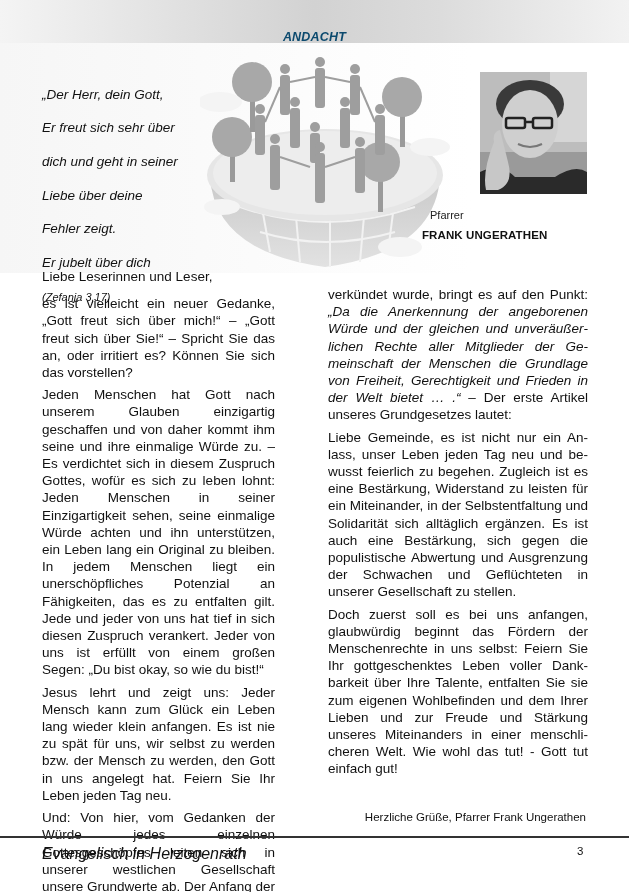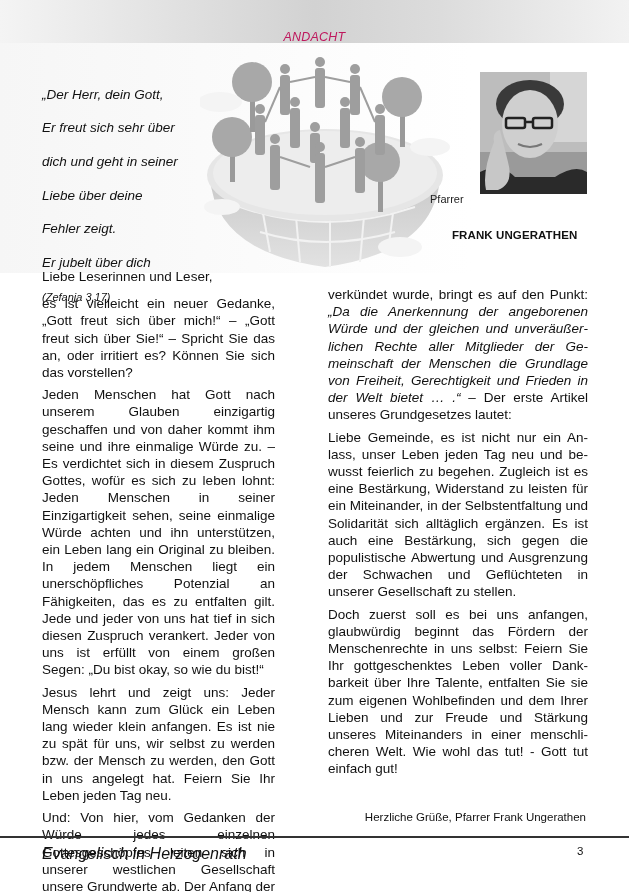--- a/index.html
+++ b/index.html
@@ -7,46 +7,46 @@
     width:629px; height:892px; position:relative; overflow:hidden;
     background:#ffffff; color:#111;
     font-family:"Liberation Sans", sans-serif;
   }
   .header-band {
     position:absolute; left:0; top:0; width:629px; height:43px;
     background:linear-gradient(to right, #f4f4f4 0%, #dcdcdc 35%, #d2d2d2 50%, #dcdcdc 70%, #f2f2f2 100%);
   }
   .section-title {
     position:absolute; left:0; width:629px; top:30px; text-align:center;
-    font-weight:normal; font-style:italic; font-size:12.5px; letter-spacing:0.2px;
-    color:#be185d;
+    font-weight:bold; font-style:italic; font-size:12.5px; letter-spacing:0.2px;
+    color:#0c4a6e;
   }
   .top-fade {
     position:absolute; left:0; top:43px; width:629px; height:230px;
     background:linear-gradient(to right, #f6f6f6 0%, #fbfbfb 40%, #ffffff 75%);
   }
   .hero-img {
     position:absolute; left:200px; top:47px; width:250px; height:220px;
   }
   .verse-block {
     position:absolute; left:42px; top:70px; width:180px;
     font-size:13.5px; line-height:16.8px;
   }
   .verse-title { font-weight:bold; font-size:13.5px; }
   .verse-text { font-style:italic; white-space:pre-line; }
   .verse-ref { font-style:italic; font-size:11px; margin-top:1px; }
   .portrait {
     position:absolute; left:480px; top:72px; width:107px; height:122px;
     overflow:hidden;
   }
   .pastor-role {
-    position:absolute; left:430px; top:193px; font-size:11px; color:#222;
+    position:absolute; left:430px; top:209px; font-size:11px; color:#222;
   }
   .pastor-name {
-    position:absolute; left:452px; top:229px; font-size:11.5px; font-weight:bold; letter-spacing:0.1px;
+    position:absolute; left:422px; top:229px; font-size:11.5px; font-weight:bold; letter-spacing:0.1px;
   }
   .col {
     position:absolute; font-size:13.5px; line-height:17.2px; text-align:justify;
     hyphens:manual;
   }
   .col-left { left:42px; top:268px; width:233px; }
   .col-right { left:328px; top:286px; width:260px; }
   .col p { margin:0 0 5px 0; }
   .col .salut { margin:0 0 10px 0; }
   .col .it { font-style:italic; }

